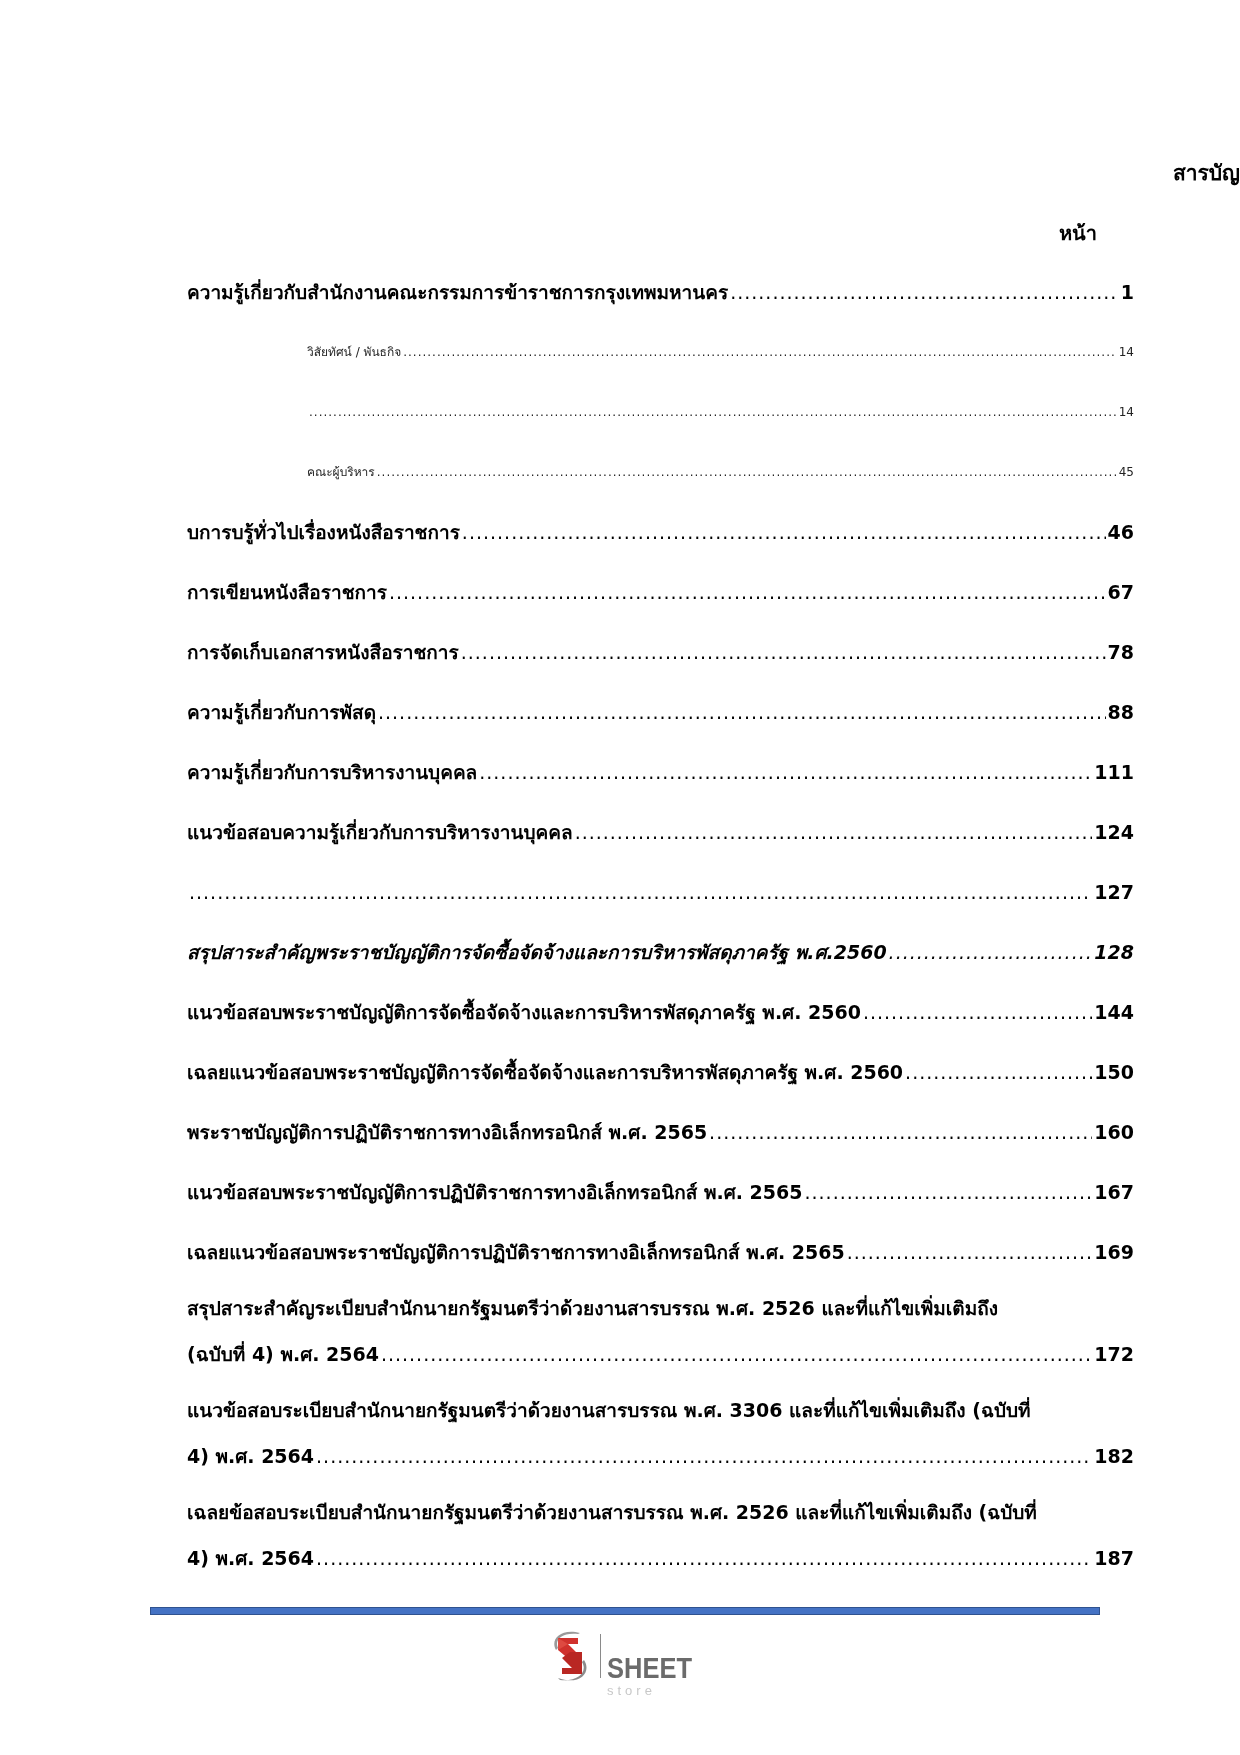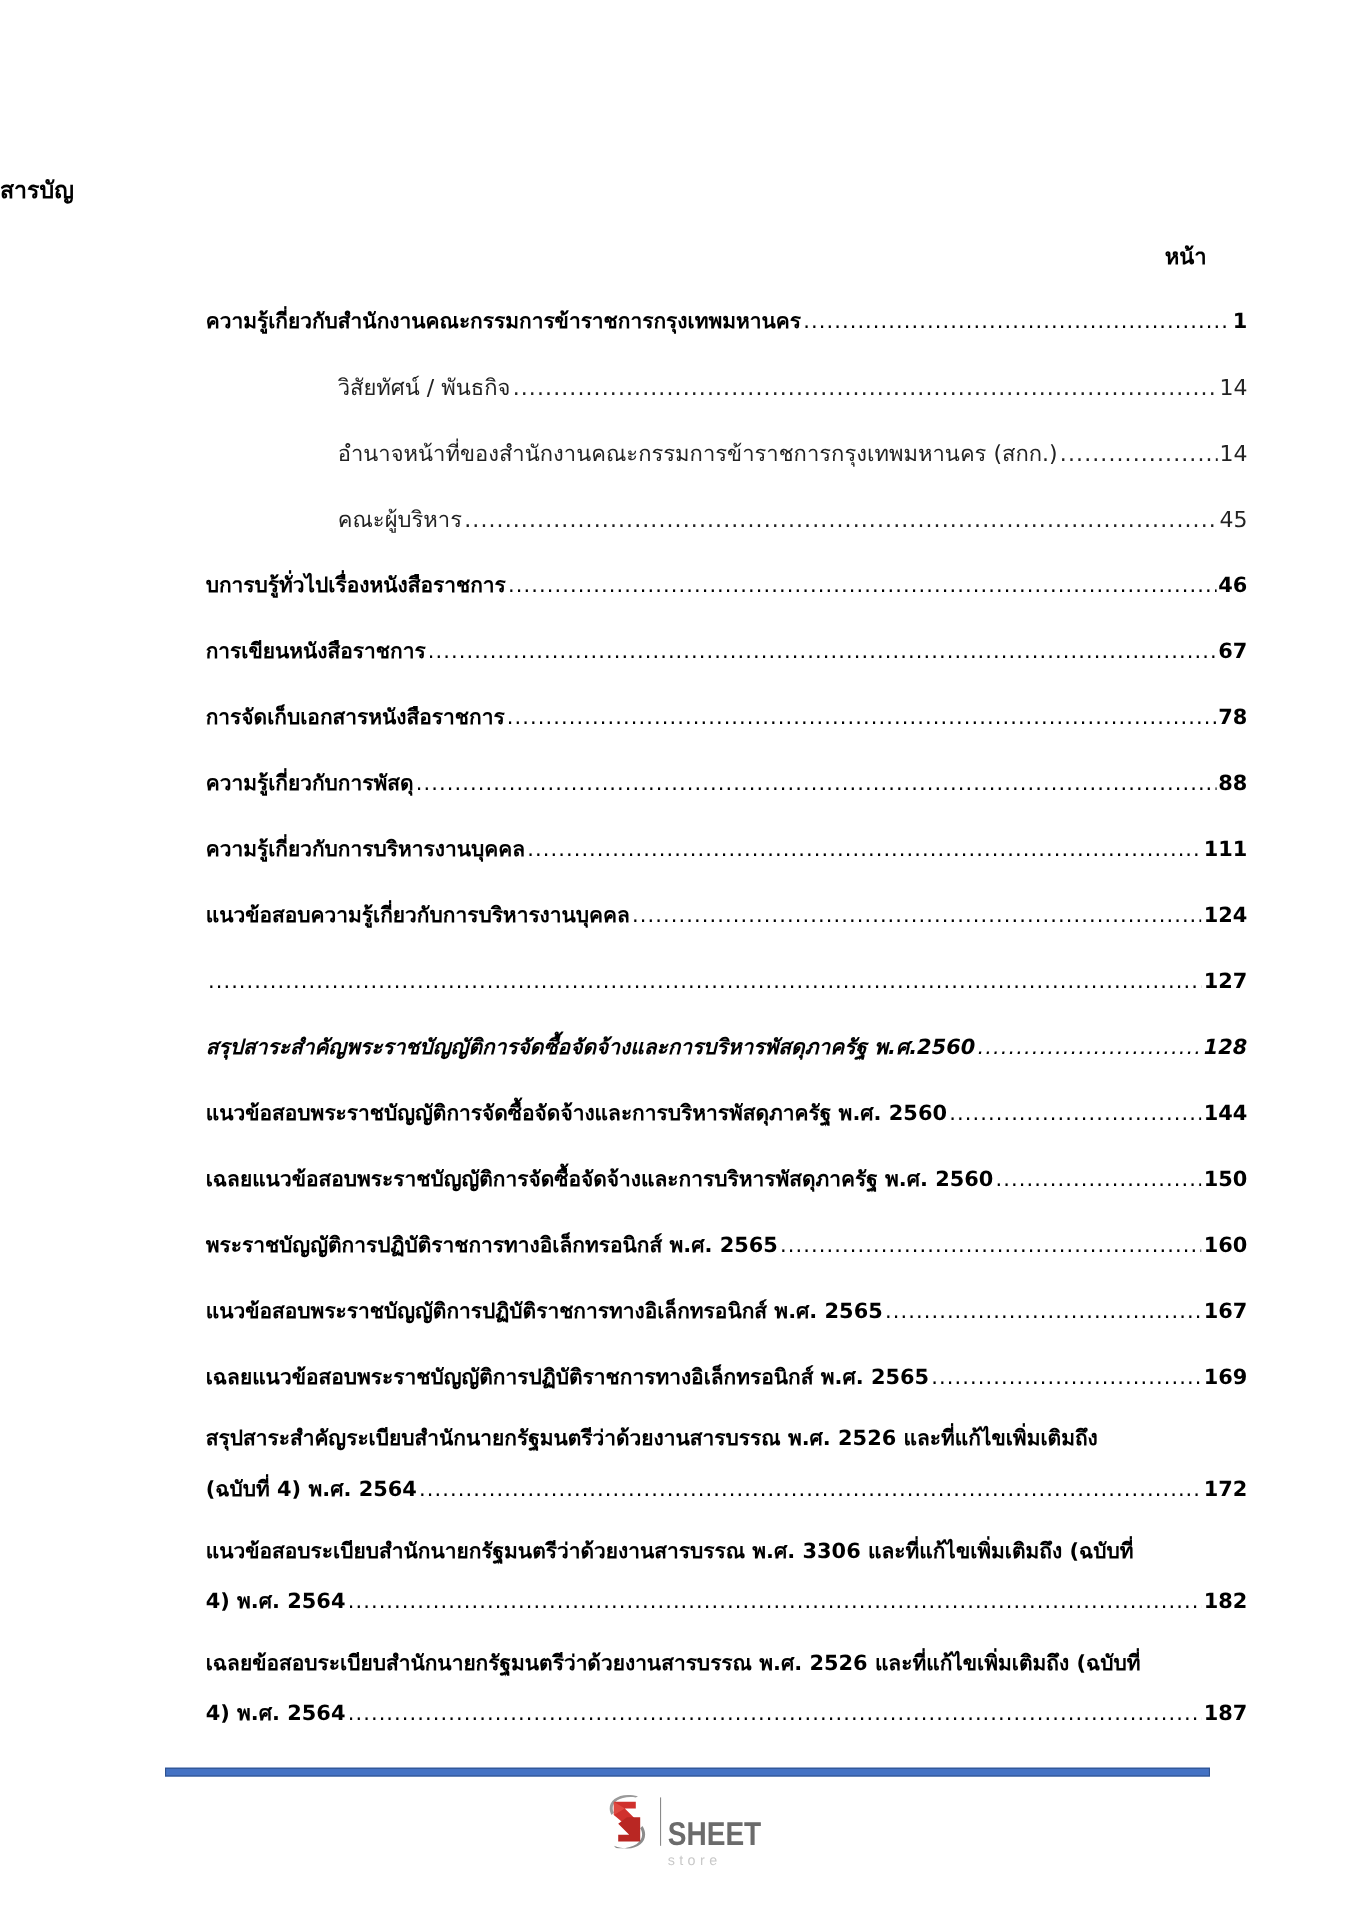--- a/index.html
+++ b/index.html
@@ -19,21 +19,21 @@
       position: absolute;
       left: 0; top: 0;
       width: 1240px;
       height: 1755px;
     }
     .toc-title {
       position: absolute;
       top: 158px;
       left: 0;
       width: 1240px;
-      text-align: left;
+      text-align: right;
       font-size: 21px;
       font-weight: bold;
       line-height: 30px;
     }
     .page-header {
       position: absolute;
       top: 218px;
       right: 143px;
       font-size: 20px;
       font-weight: bold;
@@ -52,21 +52,21 @@
       font-size: 19px;
       line-height: 30px;
       margin-left: 37px;
     }
     .toc-entry.bold { font-weight: bold; }
     .toc-entry.sub {
       left: 270px;
       width: 827px;
       font-weight: normal;
       color: #222;
-      font-size: 20px;
+      font-size: 12px;
     }
     .toc-line {
       display: flex;
       align-items: baseline;
       white-space: nowrap;
       overflow: hidden;
     }
     .toc-text-first {
       display: block;
       white-space: nowrap;
@@ -166,21 +166,20 @@
     <div class="toc-entry sub" style="top:337px;">
       <div class="toc-line">
         <span class="toc-label">วิสัยทัศน์ / พันธกิจ</span>
         <span class="toc-dots"></span>
         <span class="toc-page">14</span>
       </div>
     </div>
 
     <div class="toc-entry sub" style="top:397px;">
       <div class="toc-line">
-        <span class="toc-label">อำนาจหน้าที่ของสำนักงานคณะกรรมการข้าราชการกรุงเทพมหานคร (สกก.)</span>
         <span class="toc-dots"></span>
         <span class="toc-page">14</span>
       </div>
     </div>
 
     <div class="toc-entry sub" style="top:457px;">
       <div class="toc-line">
         <span class="toc-label">คณะผู้บริหาร</span>
         <span class="toc-dots"></span>
         <span class="toc-page">45</span>

